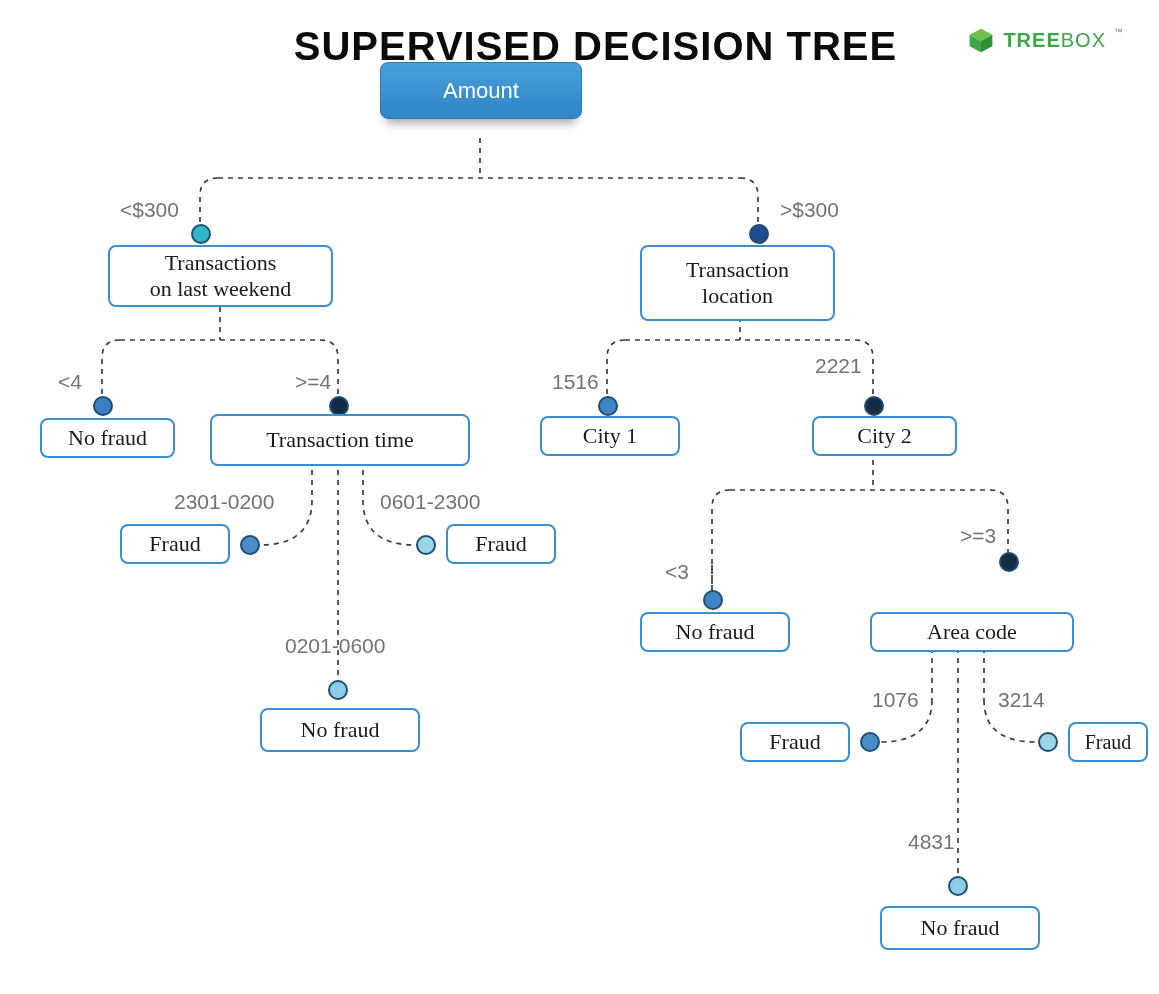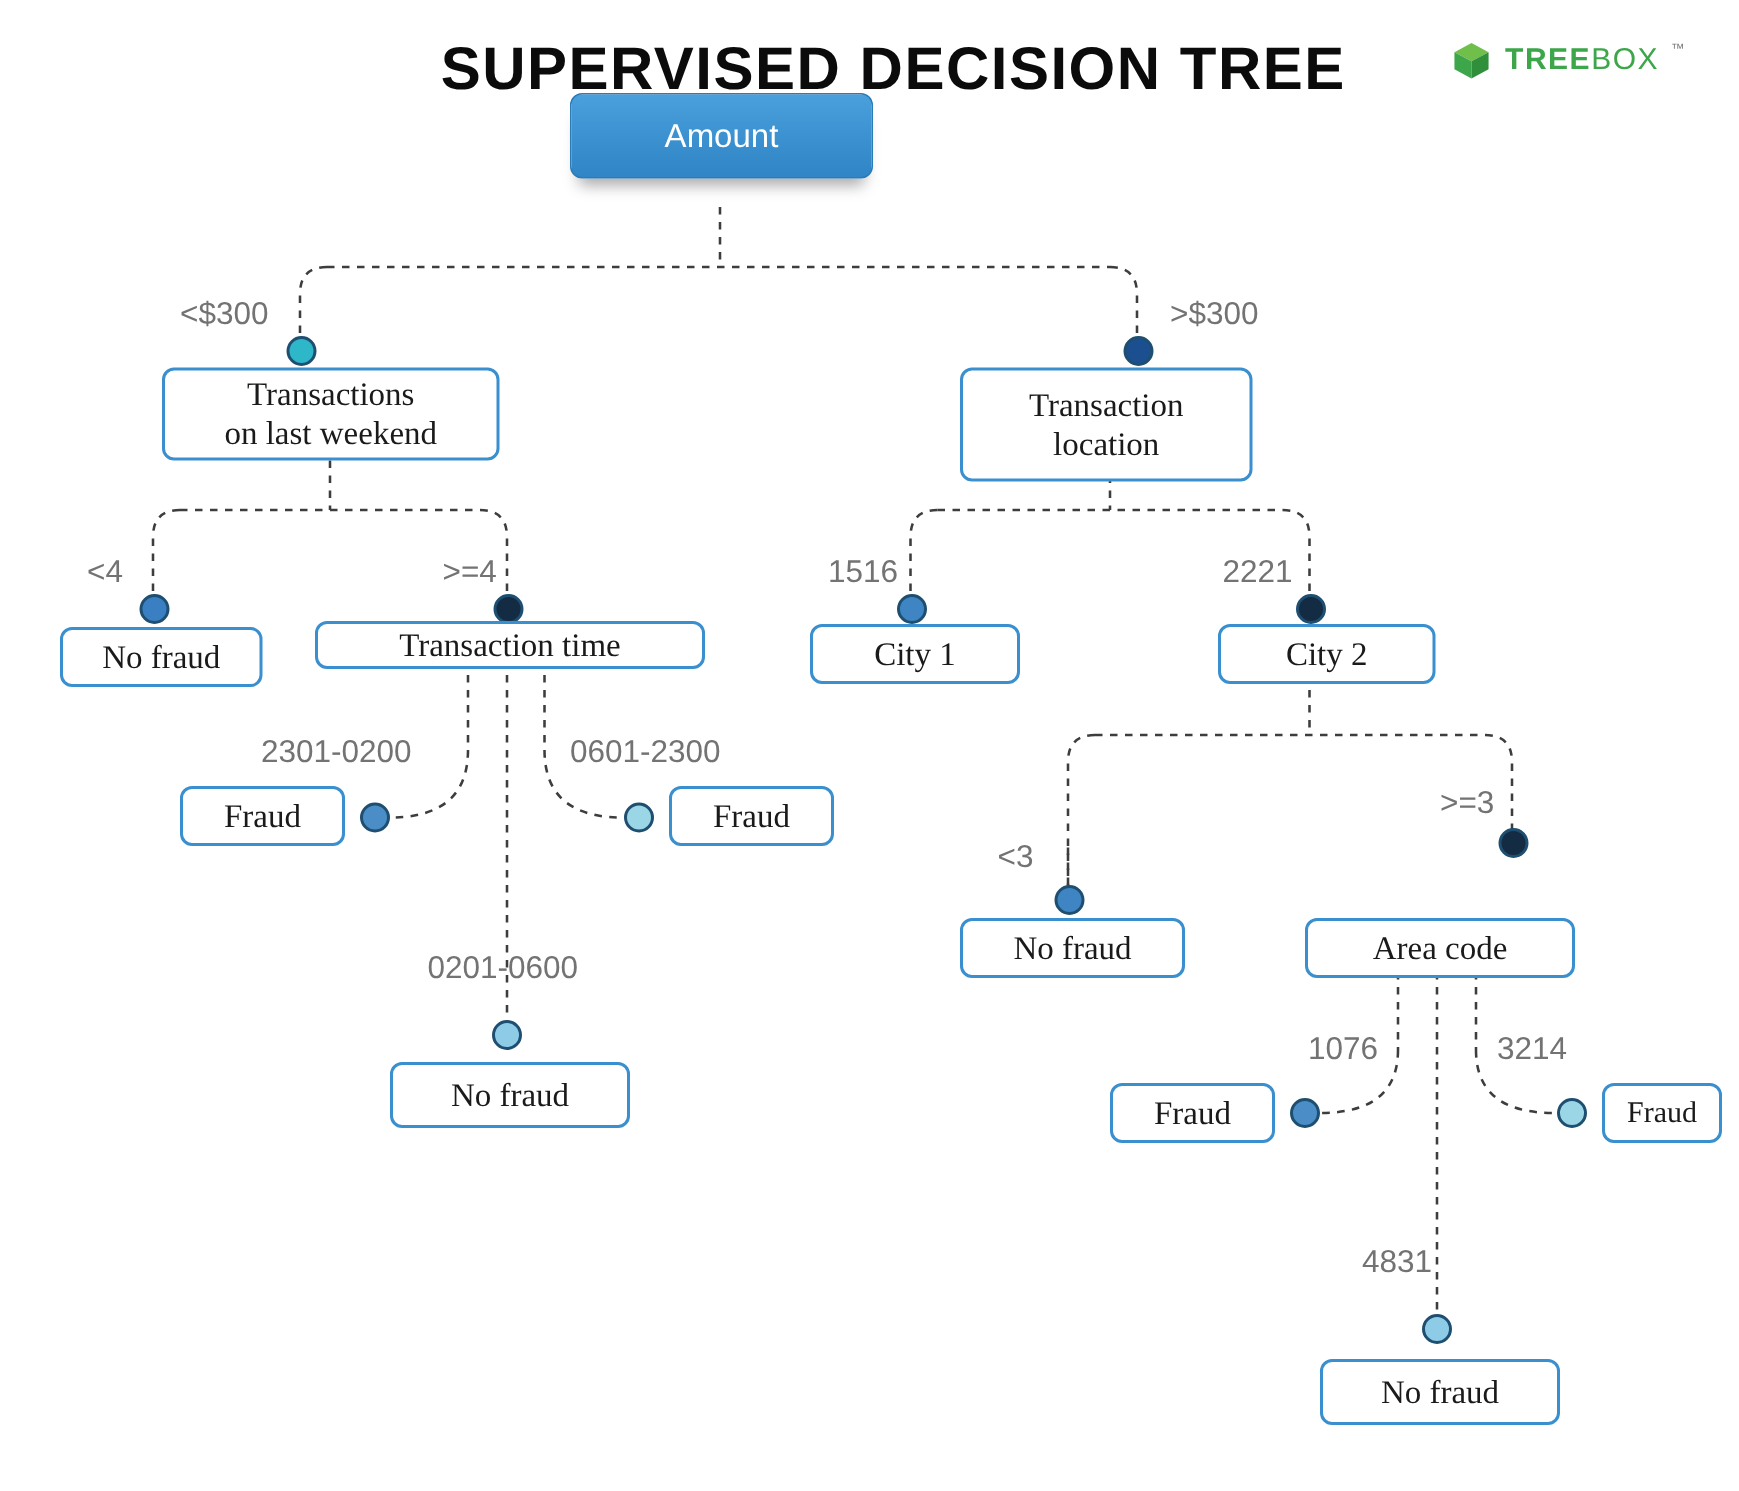--- a/index.html
+++ b/index.html
@@ -172,51 +172,51 @@
 <div class="node-box" style="left:640px; top:245px; width:195px; height:76px; white-space:pre-line;">Transaction
 location</div>
 
 <div class="edge-label" style="left:58px; top:370px;">&lt;4</div>
 <div class="circle" style="left:93px; top:396px; background:#3a7fc2;"></div>
 
 <div class="edge-label" style="left:295px; top:370px;">&gt;=4</div>
 <div class="circle" style="left:329px; top:396px; background:#142b44;"></div>
 
 <div class="node-box" style="left:40px; top:418px; width:135px; height:40px;">No fraud</div>
-<div class="node-box" style="left:210px; top:414px; width:260px; height:32px;">Transaction time</div>
+<div class="node-box" style="left:210px; top:414px; width:260px; height:52px;">Transaction time</div>
 
 <div class="edge-label" style="left:174px; top:490px;">2301-0200</div>
 <div class="edge-label" style="left:380px; top:490px;">0601-2300</div>
 <div class="edge-label" style="left:285px; top:634px;">0201-0600</div>
 
 <div class="circle" style="left:240px; top:535px; background:#4a8dc7;"></div>
 <div class="circle" style="left:416px; top:535px; background:#9ad6e6;"></div>
 <div class="circle" style="left:328px; top:680px; background:#8dcbe6;"></div>
 
 <div class="node-box" style="left:120px; top:524px; width:110px; height:40px;">Fraud</div>
 <div class="node-box" style="left:446px; top:524px; width:110px; height:40px;">Fraud</div>
 <div class="node-box" style="left:260px; top:708px; width:160px; height:44px;">No fraud</div>
 
 <div class="edge-label" style="left:552px; top:370px;">1516</div>
 <div class="circle" style="left:598px; top:396px; background:#3f85c4;"></div>
 
-<div class="edge-label" style="left:815px; top:370px;">2221</div>
+<div class="edge-label" style="left:815px; top:354px;">2221</div>
 <div class="circle" style="left:864px; top:396px; background:#142b44;"></div>
 
 <div class="node-box" style="left:540px; top:416px; width:140px; height:40px;">City 1</div>
 <div class="node-box" style="left:800px; top:416px; width:145px; height:40px;margin-left:12px;">City 2</div>
 
 <div class="edge-label" style="left:665px; top:560px;">&lt;3</div>
 <div class="circle" style="left:703px; top:590px; background:#3f85c4;"></div>
 
 <div class="edge-label" style="left:960px; top:524px;">&gt;=3</div>
 <div class="circle" style="left:999px; top:552px; background:#142b44;"></div>
 
 <div class="node-box" style="left:640px; top:612px; width:150px; height:40px;">No fraud</div>
-<div class="node-box" style="left:870px; top:612px; width:180px; height:40px;">Area code</div>
+<div class="node-box" style="left:870px; top:612px; width:204px; height:40px;">Area code</div>
 
 <div class="edge-label" style="left:872px; top:688px;">1076</div>
 <div class="edge-label" style="left:998px; top:688px;">3214</div>
 <div class="edge-label" style="left:908px; top:830px;">4831</div>
 
 <div class="circle" style="left:860px; top:732px; background:#4a8dc7;"></div>
 <div class="circle" style="left:1038px; top:732px; background:#9ad6e6;"></div>
 <div class="circle" style="left:948px; top:876px; background:#8dcbe6;"></div>
 
 <div class="node-box" style="left:740px; top:722px; width:110px; height:40px;">Fraud</div>

